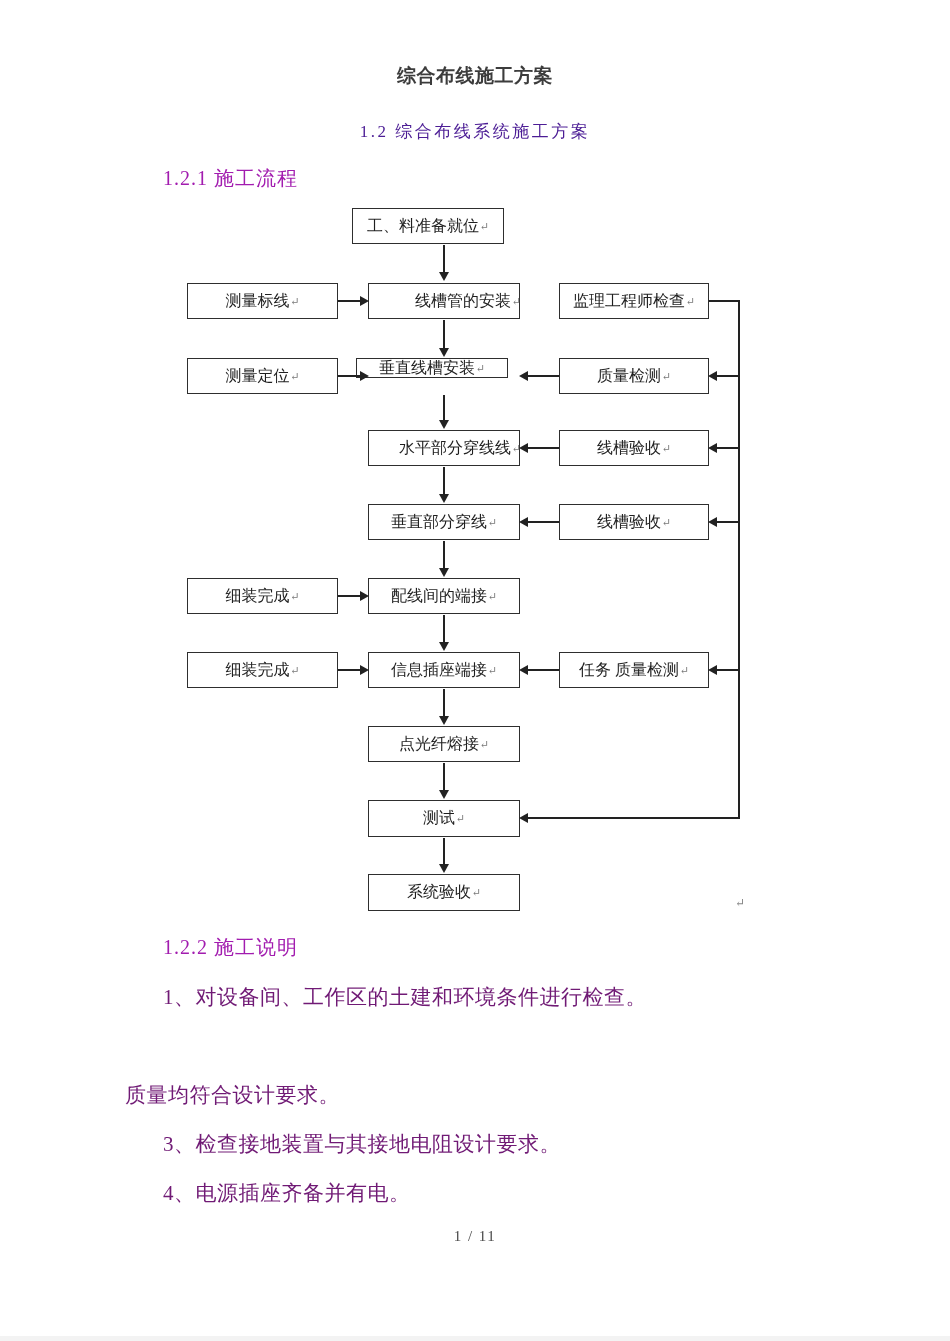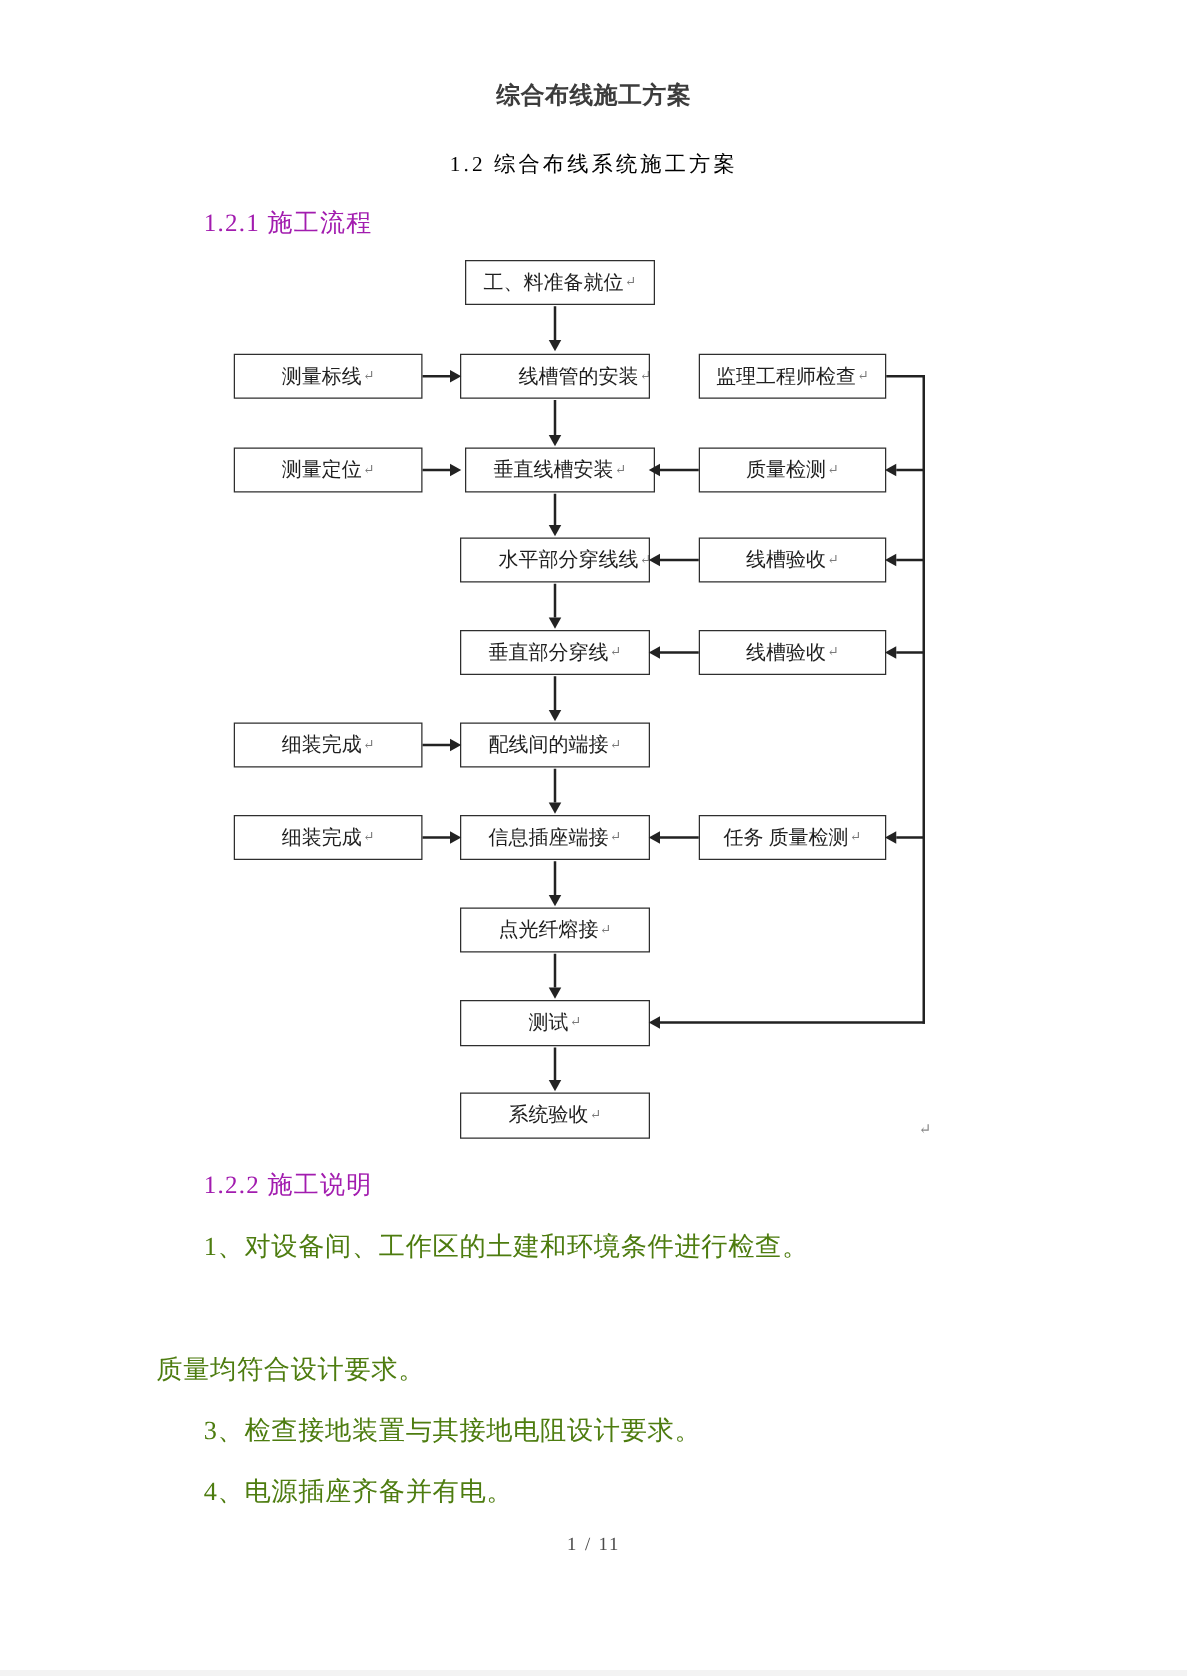--- a/index.html
+++ b/index.html
@@ -11,30 +11,30 @@
     color:#2b2b2b;
     overflow:hidden;
   }
   .doc-title{
     position:absolute;top:63px;left:0;right:0;
     text-align:center;font-size:19px;font-weight:bold;color:#3c3c3c;
     margin:0;letter-spacing:0.5px;
   }
   .sec-heading{
     position:absolute;top:120px;left:0;right:0;
-    text-align:center;font-size:17px;font-weight:normal;color:#000000;
+    text-align:center;font-size:17px;font-weight:normal;color:#4c1d95;
     margin:0;letter-spacing:2.5px;
   }
   .sub-heading{
     position:absolute;left:163px;
     font-size:20px;font-weight:normal;color:#a21caf;margin:0;letter-spacing:1px;
   }
   .para{
     position:absolute;margin:0;
-    font-size:21px;line-height:24px;color:#4d7c0f;letter-spacing:0.5px;
+    font-size:21px;line-height:24px;color:#701a75;letter-spacing:0.5px;
     white-space:nowrap;
   }
   .para.indent{left:163px;}
   .para.noindent{left:125px;}
   .page-num{
     position:absolute;top:1228px;left:0;right:0;
     text-align:center;font-size:15px;color:#4a4a4a;letter-spacing:1.5px;
   }
   .bottom-strip{
     position:absolute;left:0;right:0;bottom:0;height:5px;background:#f3f3f3;
@@ -75,21 +75,21 @@
 </style>
 </head>
 <body>
 
 <div class="page">
 
   <h1 class="doc-title">综合布线施工方案</h1>
   <h2 class="sec-heading">1.2 综合布线系统施工方案</h2>
   <h3 class="sub-heading" style="top:165px;">1.2.1 施工流程</h3>
 
-  <div class="fnode" style="left:372px;top:208px;width:152px;height:36px;">
+  <div class="fnode" style="left:352px;top:208px;width:152px;height:36px;">
     <span>工、料准备就位</span>
       <span class="rmark">↵</span>
   </div>
 
   <div class="fnode" style="left:187px;top:283px;width:151px;height:36px;">
     <span>测量标线</span>
       <span class="rmark">↵</span>
   </div>
   <div class="fnode" style="left:368px;top:283px;width:152px;height:36px;padding-left:48px;">
     <span>线槽管的安装</span>
@@ -97,21 +97,21 @@
   </div>
   <div class="fnode" style="left:559px;top:283px;width:150px;height:36px;">
     <span>监理工程师检查</span>
       <span class="rmark">↵</span>
   </div>
 
   <div class="fnode" style="left:187px;top:358px;width:151px;height:36px;">
     <span>测量定位</span>
       <span class="rmark">↵</span>
   </div>
-  <div class="fnode" style="left:372px;top:358px;width:152px;height:36px;">
+  <div class="fnode" style="left:356px;top:358px;width:152px;height:20px;">
     <span>垂直线槽安装</span>
       <span class="rmark">↵</span>
   </div>
   <div class="fnode" style="left:559px;top:358px;width:150px;height:36px;">
     <span>质量检测</span>
       <span class="rmark">↵</span>
   </div>
 
   <div class="fnode" style="left:368px;top:430px;width:152px;height:36px;padding-left:32px;">
     <span>水平部分穿线线</span>

